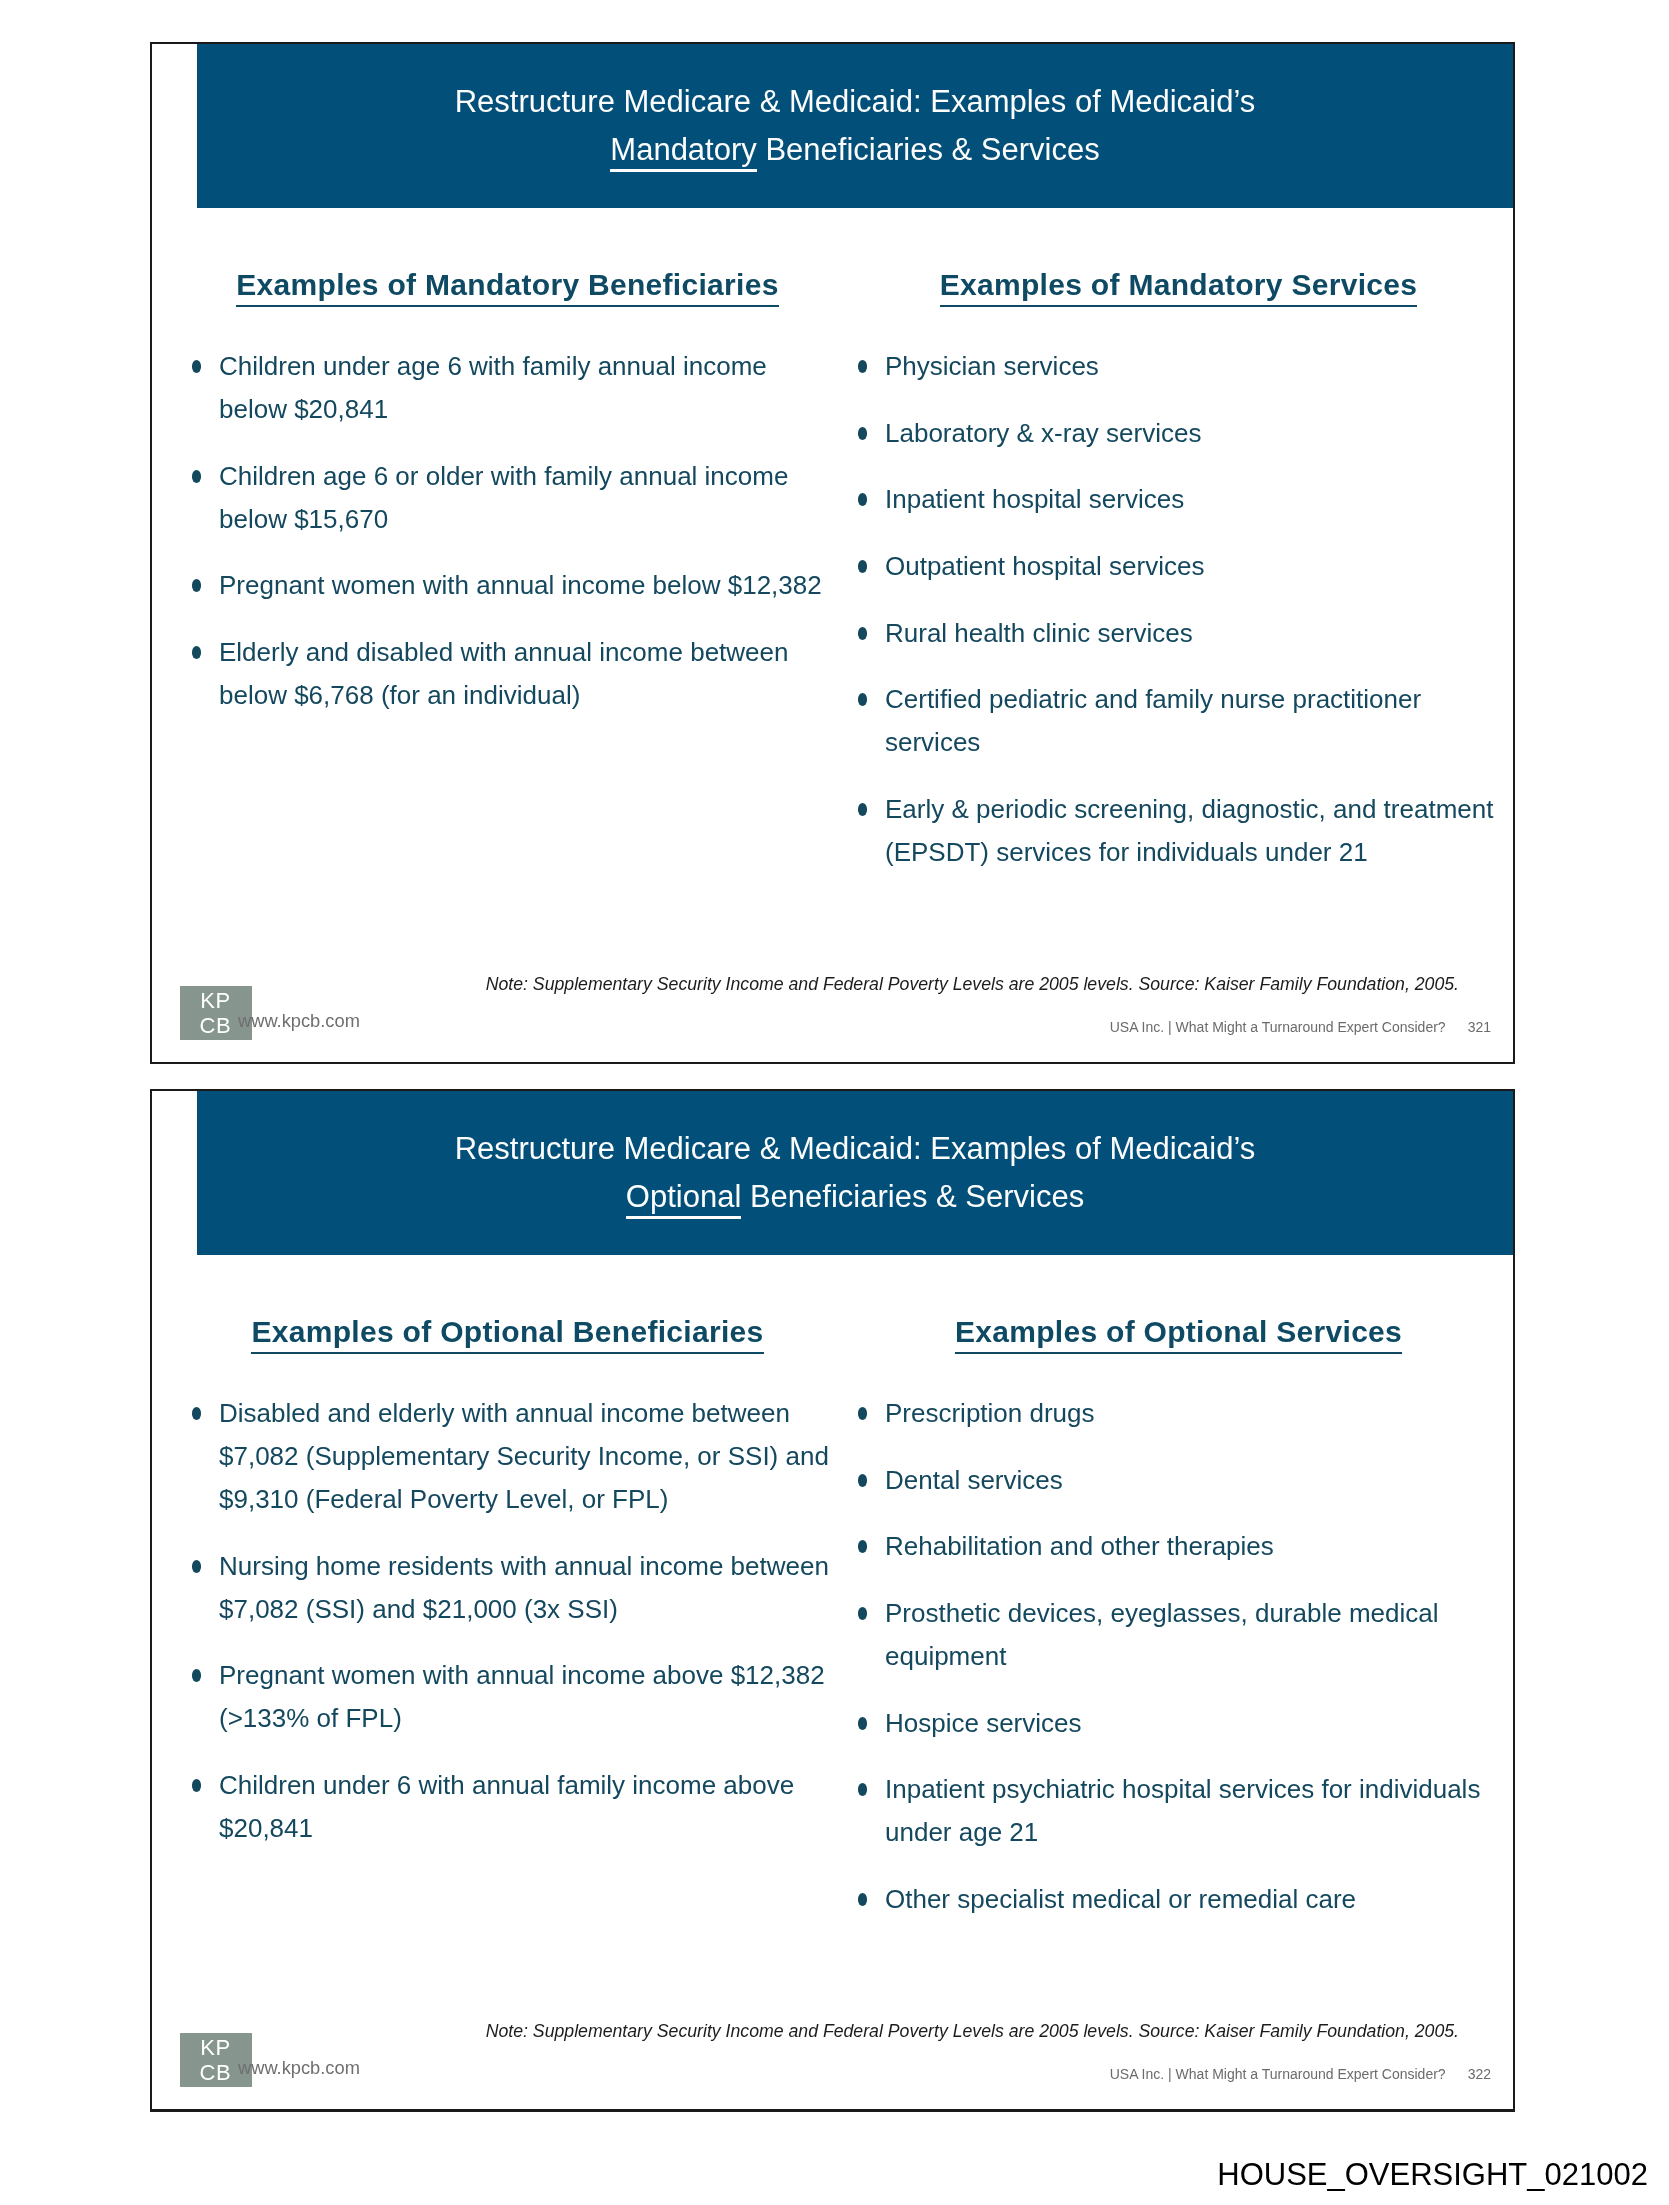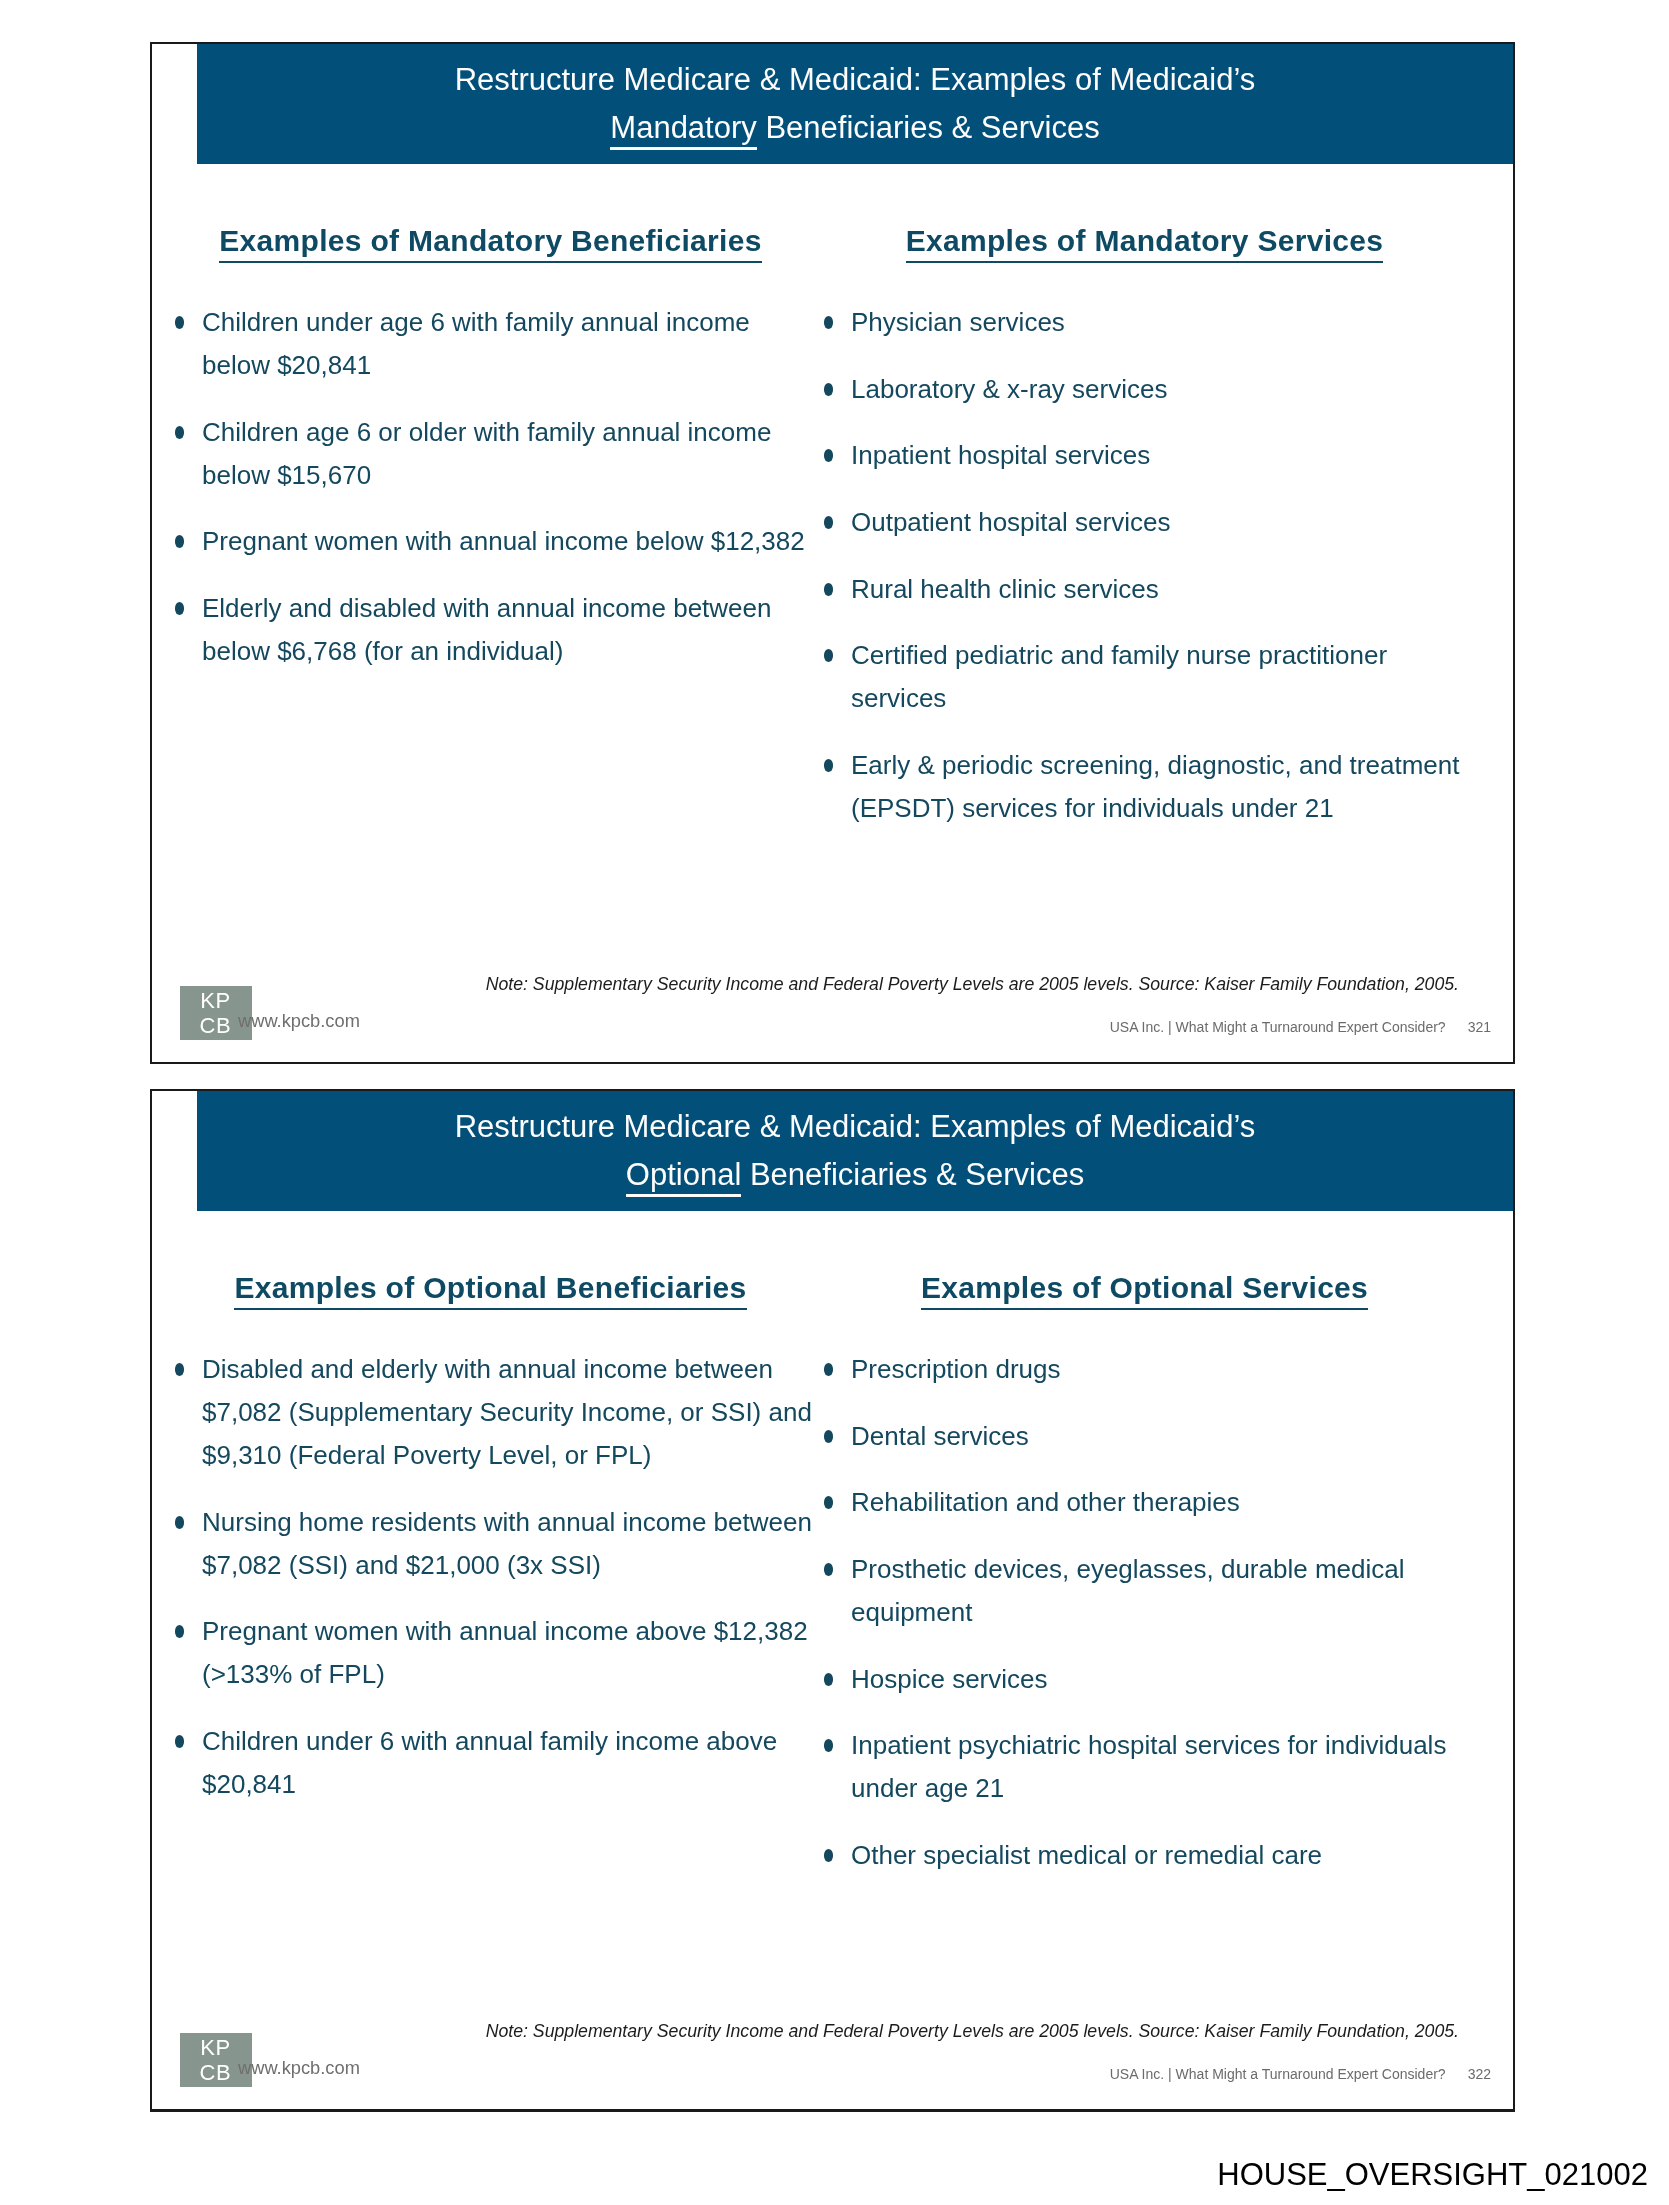--- a/index.html
+++ b/index.html
@@ -19,26 +19,26 @@
     width:1669px;height:2205px;position:relative;background:#ffffff;
     font-family:"Liberation Sans","DejaVu Sans",sans-serif;
   }
   .slide{
     position:absolute;left:150px;width:1365px;background:#ffffff;
     border:2px solid var(--border);
   }
   #slide-1{top:42px;height:1022px;}
   #slide-2{top:1089px;height:1023px;border-bottom-width:3.3px;}
   .slide-header{
-    height:120px;background:var(--header_bg);color:#fdfdfd;
+    height:164px;background:var(--header_bg);color:#fdfdfd;
     display:flex;flex-direction:column;justify-content:center;align-items:center;
     font-size:31px;line-height:1.55;text-align:center;margin-left:45px;
   }
   .title-emph{border-bottom:3.3px solid #fdfdfd;padding-bottom:2px;}
-  .content{display:flex;padding:60px 13px 0 16px;gap:4px;}
+  .content{display:flex;padding:60px 13px 0 33px;gap:21px;}
   .col-left{width:645px;flex:0 0 auto;}
   .col-right{width:655px;flex:0 0 auto;}
   .col-heading{text-align:center;margin:0 0 38px 0;}
   .col-heading span{
     display:inline-block;font-weight:bold;font-size:30px;color:var(--heading);
     border-bottom:2.6px solid var(--heading);padding-bottom:3.3px;letter-spacing:0.3px;
   }
   ul.bullets{list-style:none;margin:0;padding:0;}
   ul.bullets li{
     position:relative;padding-left:34px;font-size:26px;line-height:43px;

